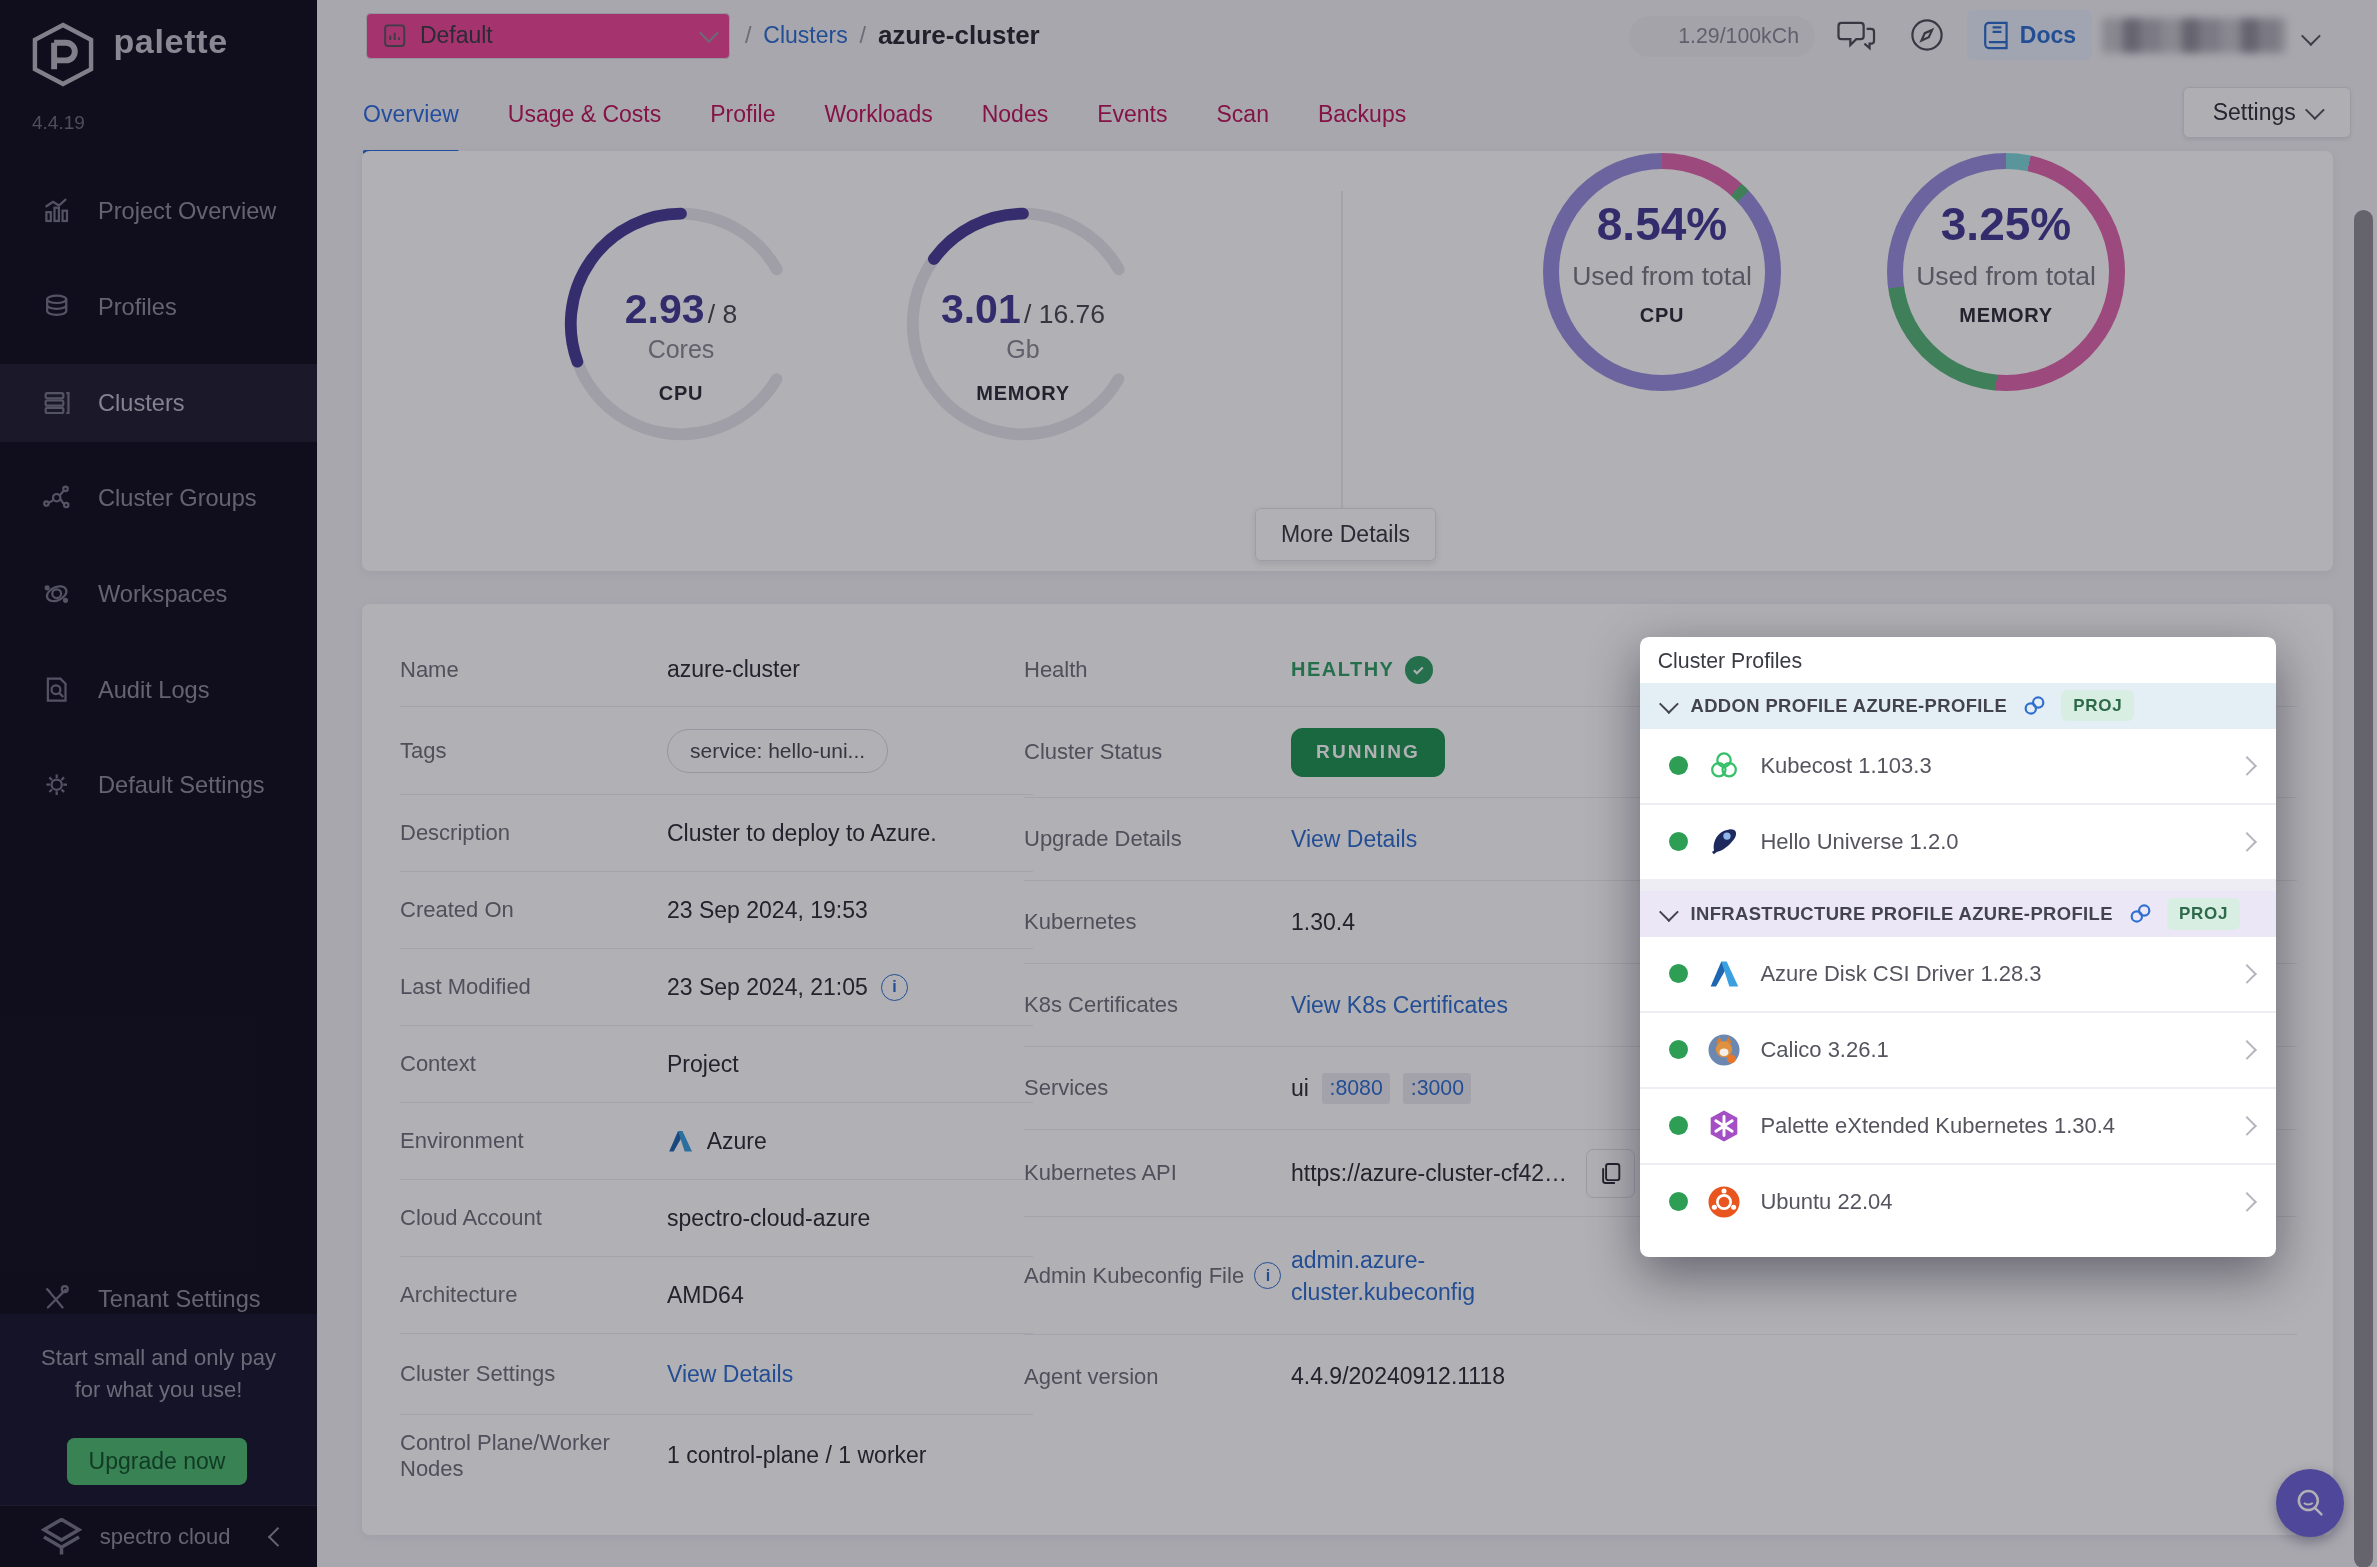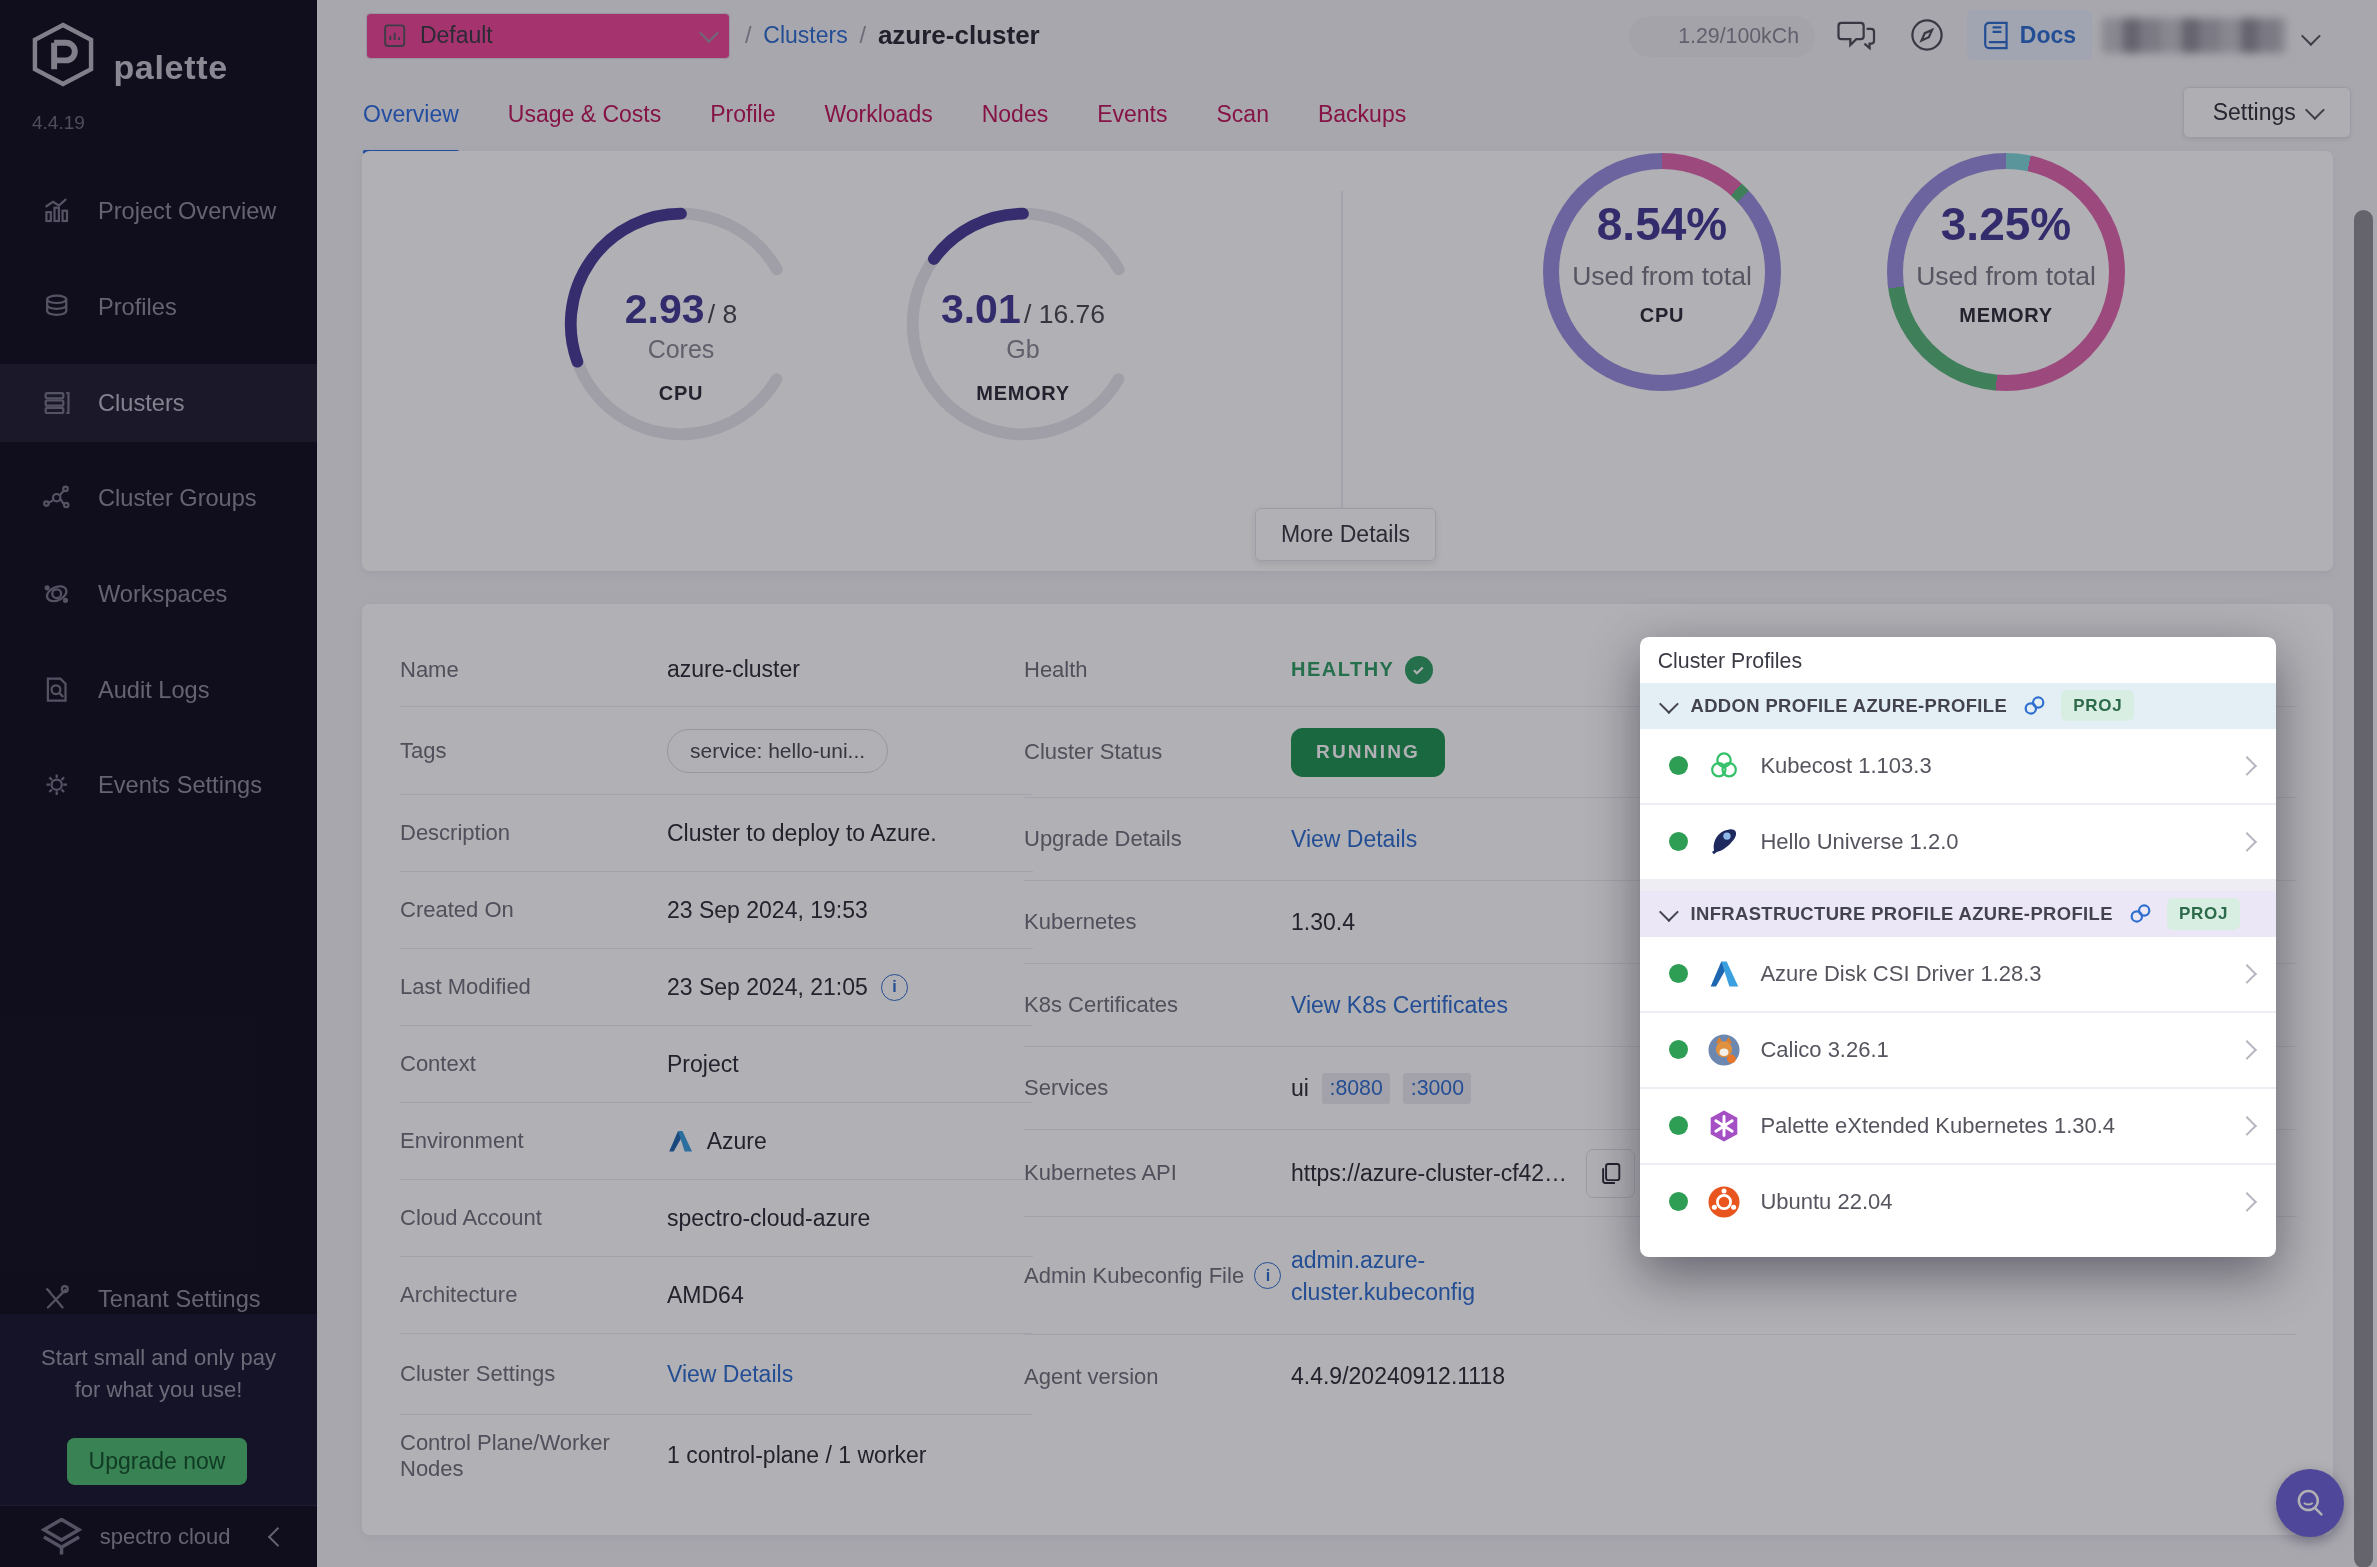--- a/index.html
+++ b/index.html
@@ -32,21 +32,21 @@
   
   #tabs{left:317px;top:71px;width:2061px;height:87px;background:#f2f2f6;display:flex;align-items:center;gap:49px;padding-left:46px;box-sizing:border-box;}
   .tab{font-size:23px;color:#be185d;cursor:pointer;position:relative;height:100%;display:flex;align-items:center;}
   .tab.active{color:#2e6ee0;}
   .tab.active::after{content:"";position:absolute;left:0;right:0;bottom:4.4px;height:3.7px;background:#2e6ee0;border-radius:1.5px;}
   .settings-btn{position:absolute;left:1866px;top:16px;width:166px;height:49px;background:#fdfdfe;border:0.7px solid #e0e0e8;
     border-radius:5.9px;display:flex;align-items:center;justify-content:center;gap:11.8px;font-size:23px;color:#33333d;
     box-shadow:0 1.5px 4.4px rgba(30,30,60,.08);cursor:pointer;}
   
   #sidebar{left:0;top:0;width:317px;height:1568px;background:#131120;color:#8f8e9c;}
-  .brand{position:absolute;left:29.4px;top:22px;display:flex;align-items:flex-end;gap:16px;color:#c6c5cf;}
+  .brand{position:absolute;left:29.4px;top:22px;display:flex;align-items:flex-start;gap:16px;color:#c6c5cf;}
   .brand .word{font-size:34px;font-weight:bold;letter-spacing:0.7px;}
   .version{position:absolute;left:32px;top:112px;font-size:19px;color:#6e6d7e;}
   .nav-item{position:absolute;left:0;width:317px;height:78px;display:flex;align-items:center;gap:25px;padding-left:41px;box-sizing:border-box;font-size:23.6px;cursor:pointer;}
   .nav-item.active{background:#232034;color:#bcbbc9;}
   .nav-ic{width:32px;height:32px;color:#77768a;flex:0 0 auto;display:flex;align-items:center;justify-content:center;}
   .promo{position:absolute;left:0;top:1314px;width:317px;height:191px;background:#1a1830;text-align:center;}
   .promo .txt{margin-top:28px;font-size:22px;line-height:32px;color:#9a99a8;}
   .upgrade-btn{position:absolute;left:67px;top:124px;width:180px;height:47px;border-radius:7.4px;border:none;
     background:#4dbb70;color:#14532b;font-size:23px;font-family:Liberation Sans, sans-serif;cursor:pointer;}
   .side-footer{position:absolute;left:0;top:1505px;width:317px;height:63px;border-top:1.5px solid #26243a;
@@ -180,21 +180,21 @@
       </span>
       <span>Audit Logs</span>
     </div>
     <div class="nav-item" style="top:746px;">
       <span class="nav-ic">
         <svg width="29.4" height="29.4" viewBox="0 0 40 40" fill="none" stroke="currentColor" stroke-width="3">
           <circle cx="20" cy="20" r="7"></circle>
           <path d="M20 6 v5 M20 29 v5 M6 20 h5 M29 20 h5 M10 10 l3.5 3.5 M26.5 26.5 L30 30 M30 10 l-3.5 3.5 M13.5 26.5 L10 30"></path>
         </svg>
       </span>
-      <span>Events Settings</span>
+      <span>Default Settings</span>
     </div>
     <div class="nav-item" style="top:1260px;">
       <span class="nav-ic">
         <svg width="29.4" height="29.4" viewBox="0 0 40 40" fill="none" stroke="currentColor" stroke-width="3">
           <path d="M8 8 l20 24 M32 8 L8 32" stroke-linecap="round"></path>
           <circle cx="31" cy="7" r="4"></circle>
             <path d="M6 6 l5 5"></path>
         </svg>
       </span>
       <span>Tenant Settings</span>

